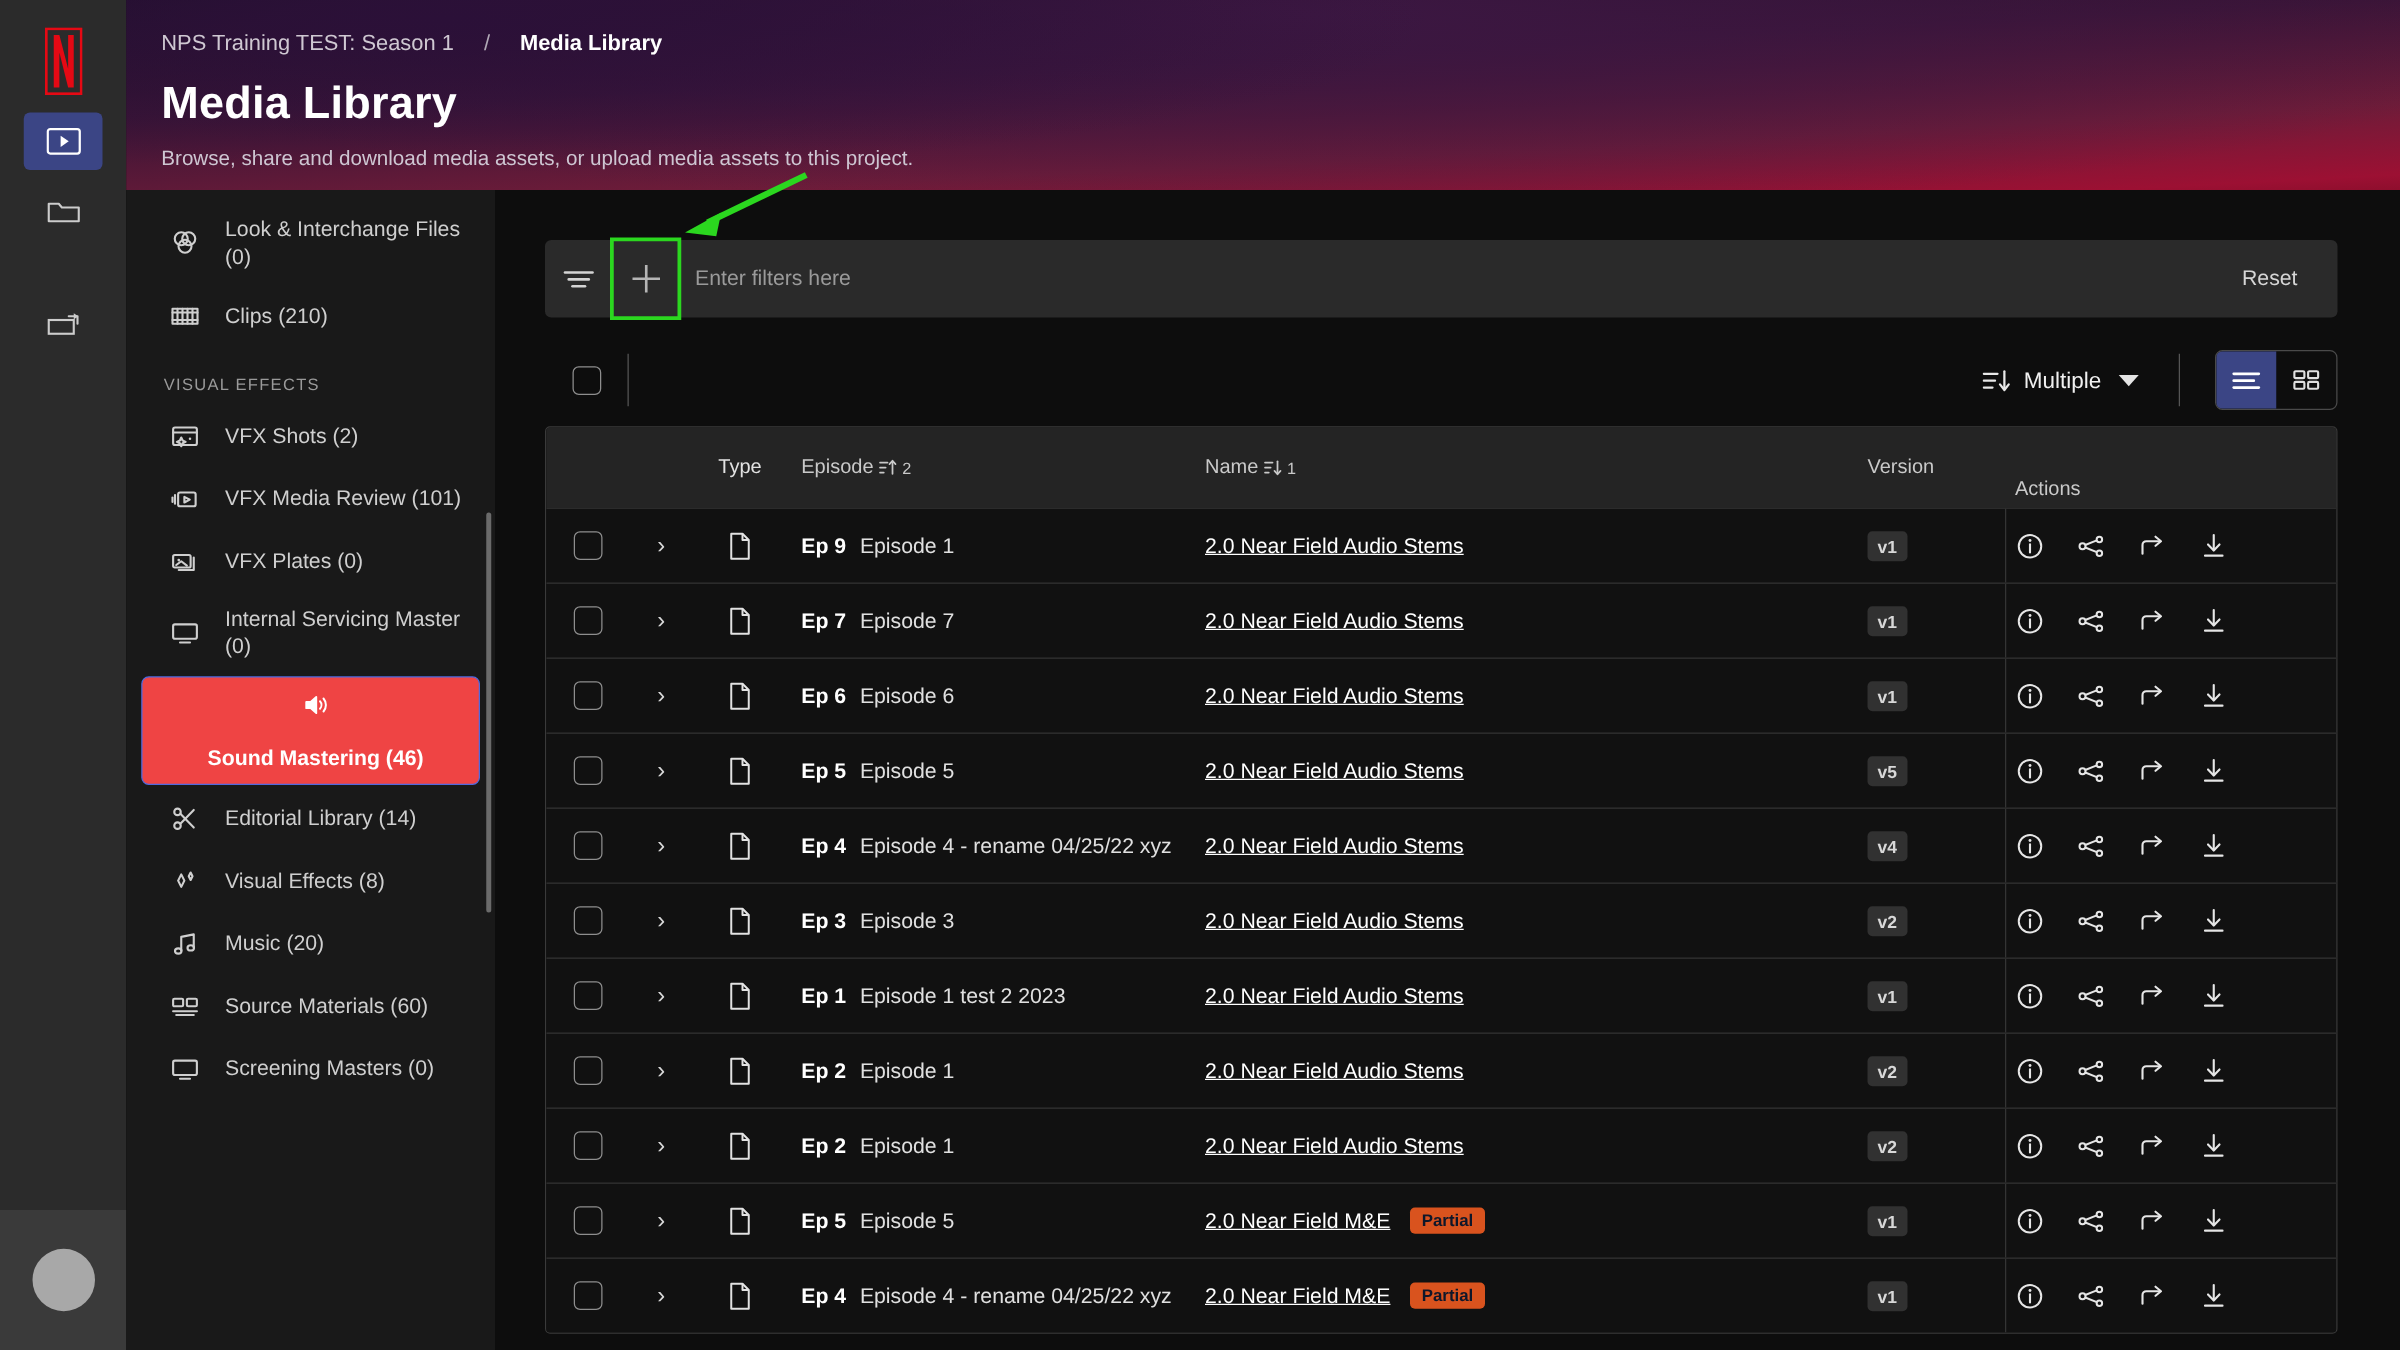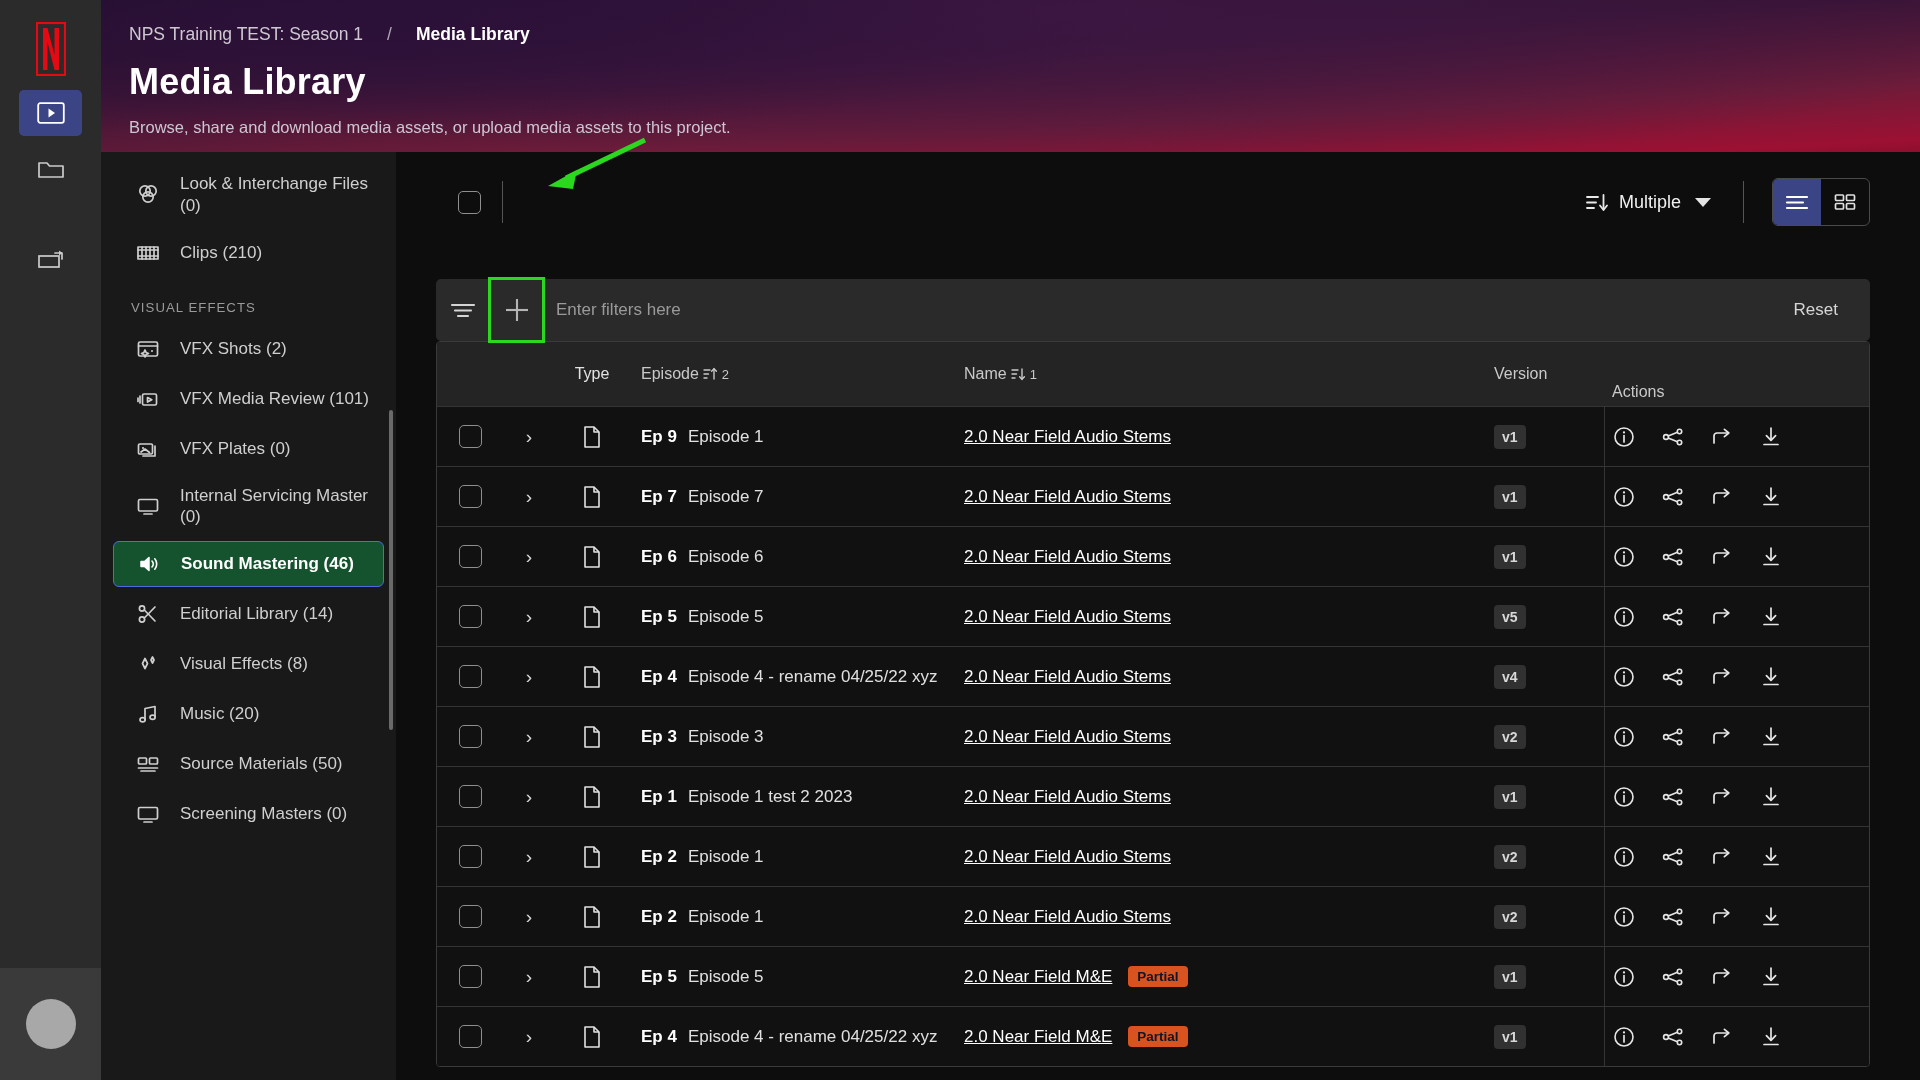--- a/index.html
+++ b/index.html
@@ -74,21 +74,21 @@
   }
   .nav-item .nav-ico {
     width: 26px; height: 26px; flex: 0 0 26px;
     display: flex; align-items: center; justify-content: center;
     color: #cfcfcf;
   }
   .nav-item .nav-label {
     font-size: 17px; color: #cfcfcf; line-height: 1.28; max-width: 190px;
   }
   .nav-item.selected {
-    background: #14532d; border: 1.5px solid #4f6ae0;
+    background: #ef4444; border: 1.5px solid #4f6ae0; flex-direction: column;
   }
   .nav-item.selected .nav-label { color: #fff; font-weight: bold; }
   .nav-item.selected .nav-ico { color: #fff; }
   .nav-section {
     font-size: 13.2px; letter-spacing: 1.05px; color: #9a9a9a;
     padding: 20px 0 7px 30px; text-transform: uppercase;
   }
   #sb-scroll {
     position: absolute; right: 3px; top: 410px; width: 4px; height: 320px;
     background: #6a6a6a; border-radius: 3px;
@@ -347,36 +347,54 @@
         </div>
         <div class="nav-item">
           <span class="nav-ico">
             <svg width="24" height="24" viewBox="0 0 24 24">
               <rect x="2.5" y="6" width="8" height="6" rx="1" fill="none" stroke="#cfcfcf" stroke-width="1.7" stroke-linecap="round" stroke-linejoin="round"></rect>
               <rect x="13.5" y="6" width="8" height="6" rx="1" fill="none" stroke="#cfcfcf" stroke-width="1.7" stroke-linecap="round" stroke-linejoin="round"></rect>
               <path d="M2.5 16 L21.5 16" fill="none" stroke="#cfcfcf" stroke-width="1.7" stroke-linecap="round" stroke-linejoin="round"></path>
               <path d="M5 19 L19 19" fill="none" stroke="#cfcfcf" stroke-width="1.7" stroke-linecap="round" stroke-linejoin="round"></path>
             </svg>
           </span>
-          <span class="nav-label">Source Materials (50)</span>
+          <span class="nav-label">Source Materials (60)</span>
         </div>
         <div class="nav-item">
           <span class="nav-ico">
             <svg width="24" height="24" viewBox="0 0 24 24">
               <rect x="2.5" y="5.5" width="19" height="11.5" rx="1.4" fill="none" stroke="#cfcfcf" stroke-width="1.7" stroke-linecap="round" stroke-linejoin="round"></rect>
               <line x1="8" y1="20" x2="16" y2="20" fill="none" stroke="#cfcfcf" stroke-width="1.7" stroke-linecap="round" stroke-linejoin="round"></line>
             </svg>
           </span>
           <span class="nav-label">Screening Masters (0)</span>
         </div>
       </div>
     <div id="sb-scroll"></div>
   </aside>
 
   <main id="main">
+
+    <div id="filter-bar">
+      <div class="funnel">
+        <svg width="26" height="18" viewBox="0 0 26 18">
+          <line x1="2" y1="4" x2="24" y2="4" stroke="#d4d4d4" stroke-width="2.1" stroke-linecap="round"></line>
+          <line x1="5" y1="9.5" x2="21" y2="9.5" stroke="#d4d4d4" stroke-width="2.1" stroke-linecap="round"></line>
+          <line x1="8" y1="15" x2="18" y2="15" stroke="#d4d4d4" stroke-width="2.1" stroke-linecap="round"></line>
+        </svg>
+      </div>
+      <div id="add-filter-btn" class="highlight">
+        <svg width="26" height="26" viewBox="0 0 26 26">
+          <line x1="13" y1="2" x2="13" y2="24" stroke="#b5b5b5" stroke-width="2.1"></line>
+          <line x1="2" y1="13" x2="24" y2="13" stroke="#b5b5b5" stroke-width="2.1"></line>
+        </svg>
+      </div>
+      <input id="filter-input" value="" placeholder="Enter filters here" style="">
+      <div id="reset-btn">Reset</div>
+    </div>
 
     <div id="toolbar">
       <div class="cb-wrap">
         <div class="cb"></div>
       </div>
       <div class="vline"></div>
       <div class="spacer"></div>
       <div id="sort-control">
         <svg width="24" height="19" viewBox="0 0 24 19">
           <line x1="1" y1="4" x2="12" y2="4" stroke="#e8e8e8" stroke-width="1.8" stroke-linecap="round"></line>
@@ -401,38 +419,20 @@
           <svg width="22" height="18" viewBox="0 0 22 18">
             <rect x="1.5" y="2" width="8" height="5.5" rx="1" fill="none" stroke="#e0e0e0" stroke-width="1.7"></rect>
             <rect x="12.5" y="2" width="8" height="5.5" rx="1" fill="none" stroke="#e0e0e0" stroke-width="1.7"></rect>
             <rect x="1.5" y="10.5" width="8" height="5.5" rx="1" fill="none" stroke="#e0e0e0" stroke-width="1.7"></rect>
             <rect x="12.5" y="10.5" width="8" height="5.5" rx="1" fill="none" stroke="#e0e0e0" stroke-width="1.7"></rect>
           </svg>
         </div>
       </div>
     </div>
 
-    <div id="filter-bar">
-      <div class="funnel">
-        <svg width="26" height="18" viewBox="0 0 26 18">
-          <line x1="2" y1="4" x2="24" y2="4" stroke="#d4d4d4" stroke-width="2.1" stroke-linecap="round"></line>
-          <line x1="5" y1="9.5" x2="21" y2="9.5" stroke="#d4d4d4" stroke-width="2.1" stroke-linecap="round"></line>
-          <line x1="8" y1="15" x2="18" y2="15" stroke="#d4d4d4" stroke-width="2.1" stroke-linecap="round"></line>
-        </svg>
-      </div>
-      <div id="add-filter-btn" class="highlight">
-        <svg width="26" height="26" viewBox="0 0 26 26">
-          <line x1="13" y1="2" x2="13" y2="24" stroke="#b5b5b5" stroke-width="2.1"></line>
-          <line x1="2" y1="13" x2="24" y2="13" stroke="#b5b5b5" stroke-width="2.1"></line>
-        </svg>
-      </div>
-      <input id="filter-input" value="" placeholder="Enter filters here" style="">
-      <div id="reset-btn">Reset</div>
-    </div>
-
     <div id="table">
       <div class="thead">
         <div class="c-check"></div>
         <div class="c-exp"></div>
         <div class="c-type">Type</div>
         <div class="c-ep">
           <span class="hdr-sort">
             <span>Episode</span>
             <svg width="15" height="14" viewBox="0 0 15 14">
               <line x1="1" y1="3" x2="7" y2="3" stroke="#c9c9c9" stroke-width="1.4" stroke-linecap="round"></line>

